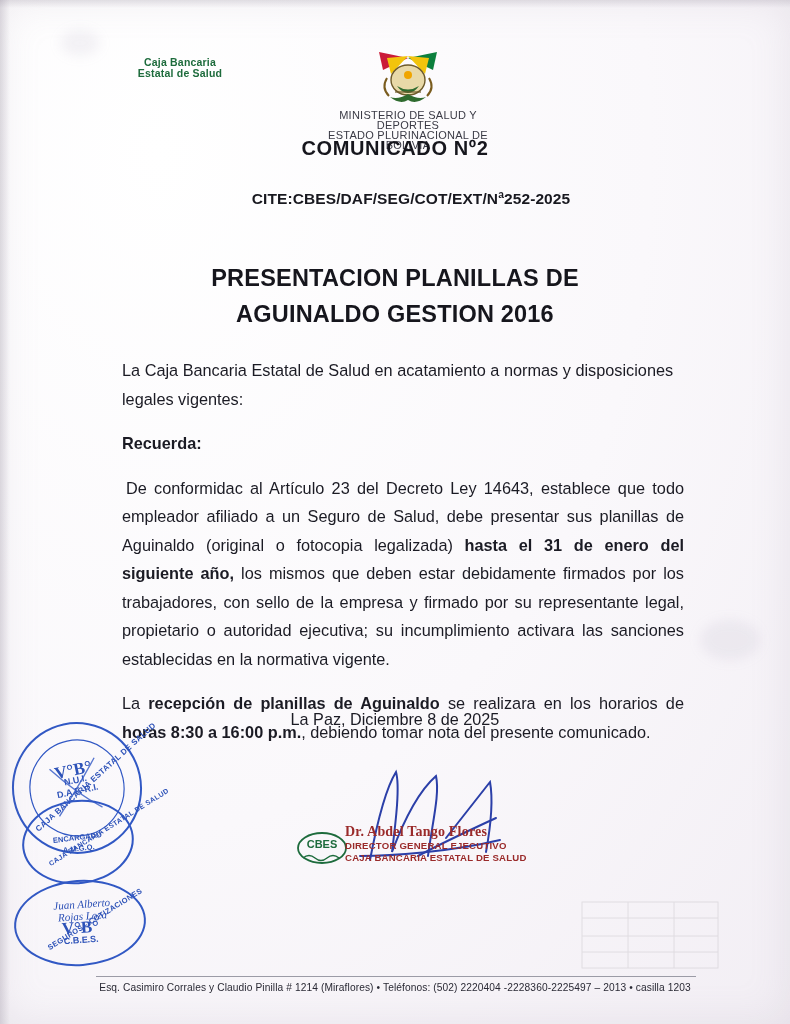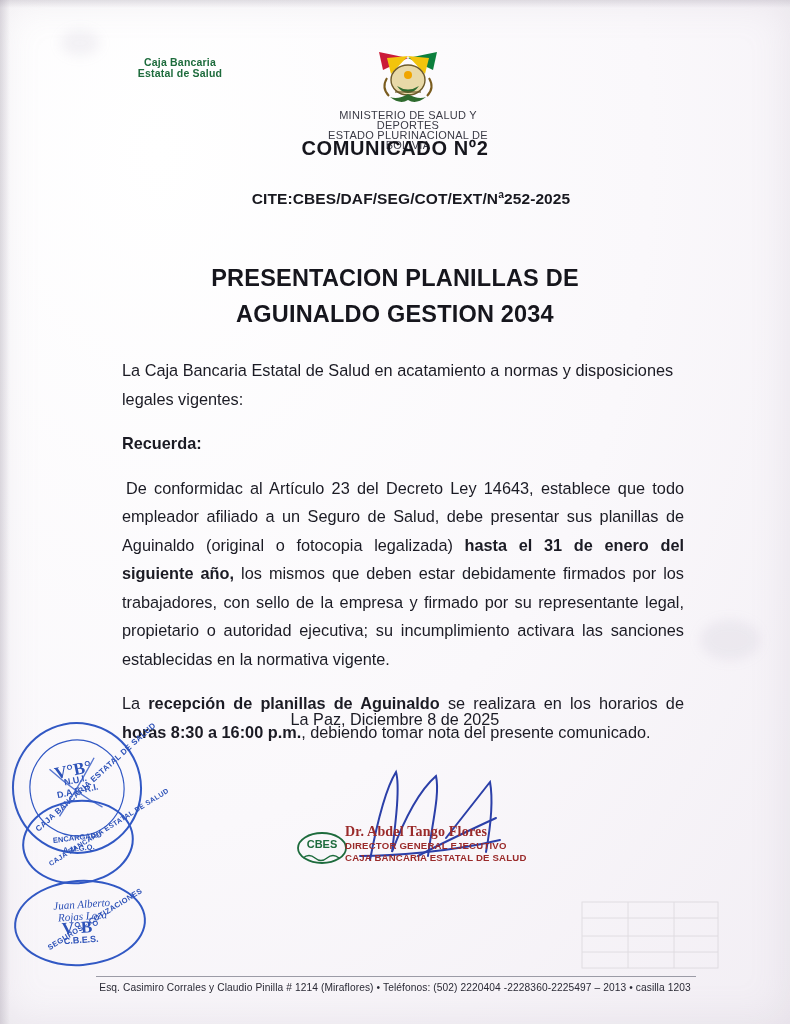--- a/index.html
+++ b/index.html
@@ -365,21 +365,21 @@
       </div>
       <div class="ministry-line">MINISTERIO DE SALUD Y DEPORTES</div>
       <div class="ministry-line">ESTADO PLURINACIONAL DE BOLIVIA</div>
     </div>
   </div>
 
   <div class="title-main">COMUNICADO Nº2</div>
   <div class="cite">CITE:CBES/DAF/SEG/COT/EXT/Nª252-2025</div>
   <div class="subject">
     <div>PRESENTACION PLANILLAS DE</div>
-    <div>AGUINALDO GESTION 2034</div>
+    <div>AGUINALDO GESTION 2016</div>
   </div>
 
   <div class="body-text">
     <p class="p-intro">La Caja Bancaria Estatal de Salud en acatamiento a normas y disposiciones legales vigentes:</p>
     <p class="p-recuerda">Recuerda:</p>
     <p class="p-main"><span> De conformidac al Artículo 23 del Decreto Ley 14643, establece que todo empleador afiliado a un Seguro de Salud, debe presentar sus planillas de Aguinaldo (original o fotocopia legalizada) </span><span class="b">hasta el 31 de enero del siguiente año,</span><span> los mismos que deben estar debidamente firmados por los trabajadores, con sello de la empresa y firmado por su representante legal, propietario o autoridad ejecutiva; su incumplimiento activara las sanciones establecidas en la normativa vigente.</span></p>
     <p class="p-recepcion"><span>La </span><span class="b">recepción de planillas de Aguinaldo</span><span> se realizara en los horarios de </span><span class="b">horas 8:30 a  16:00 p.m.</span><span>, debiendo tomar nota del presente comunicado.</span></p>
   </div>
 
   <div class="place-date">La Paz, Diciembre 8 de 2025</div>

